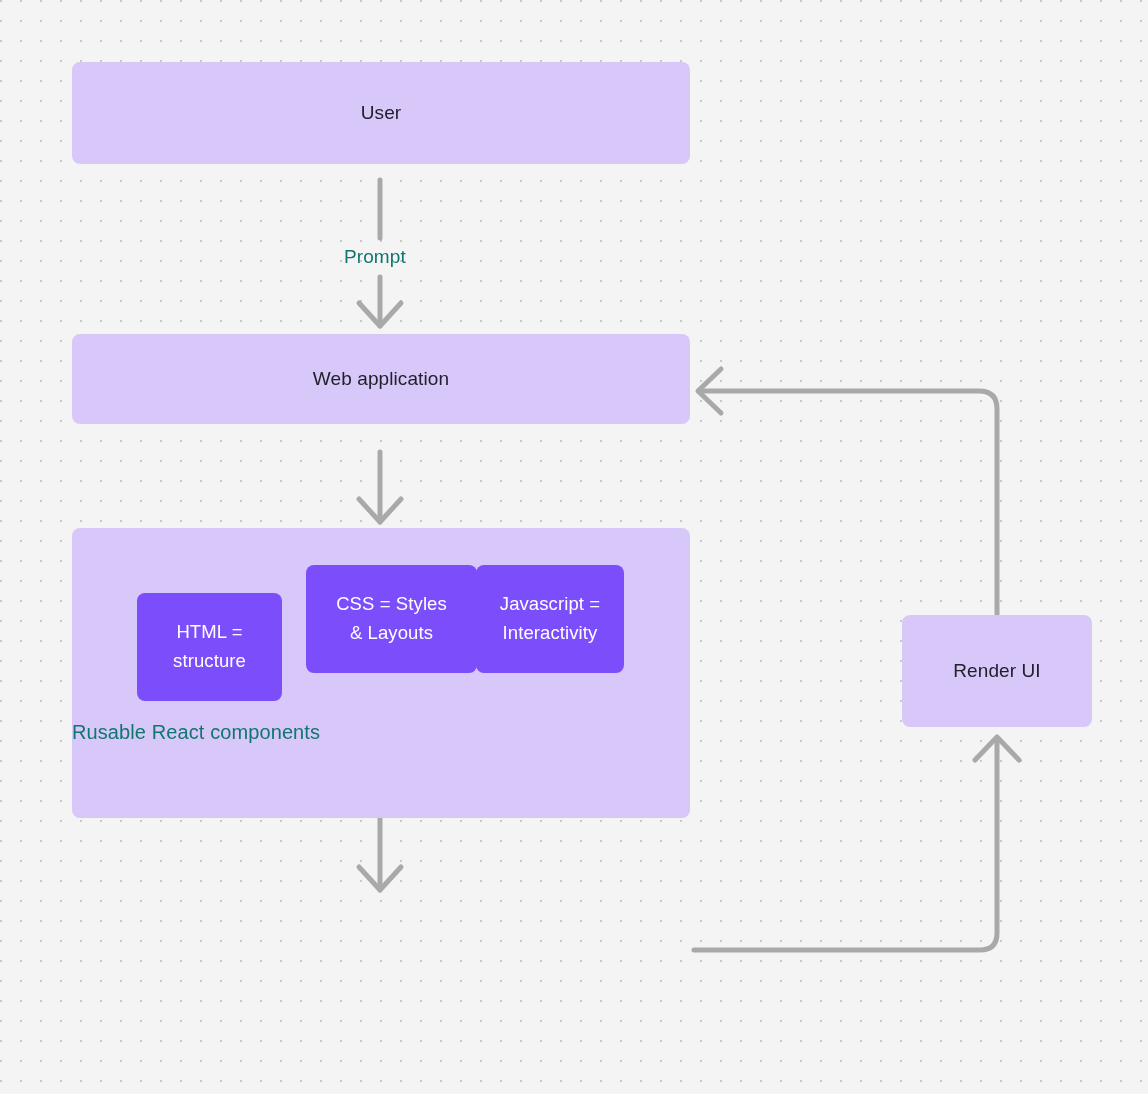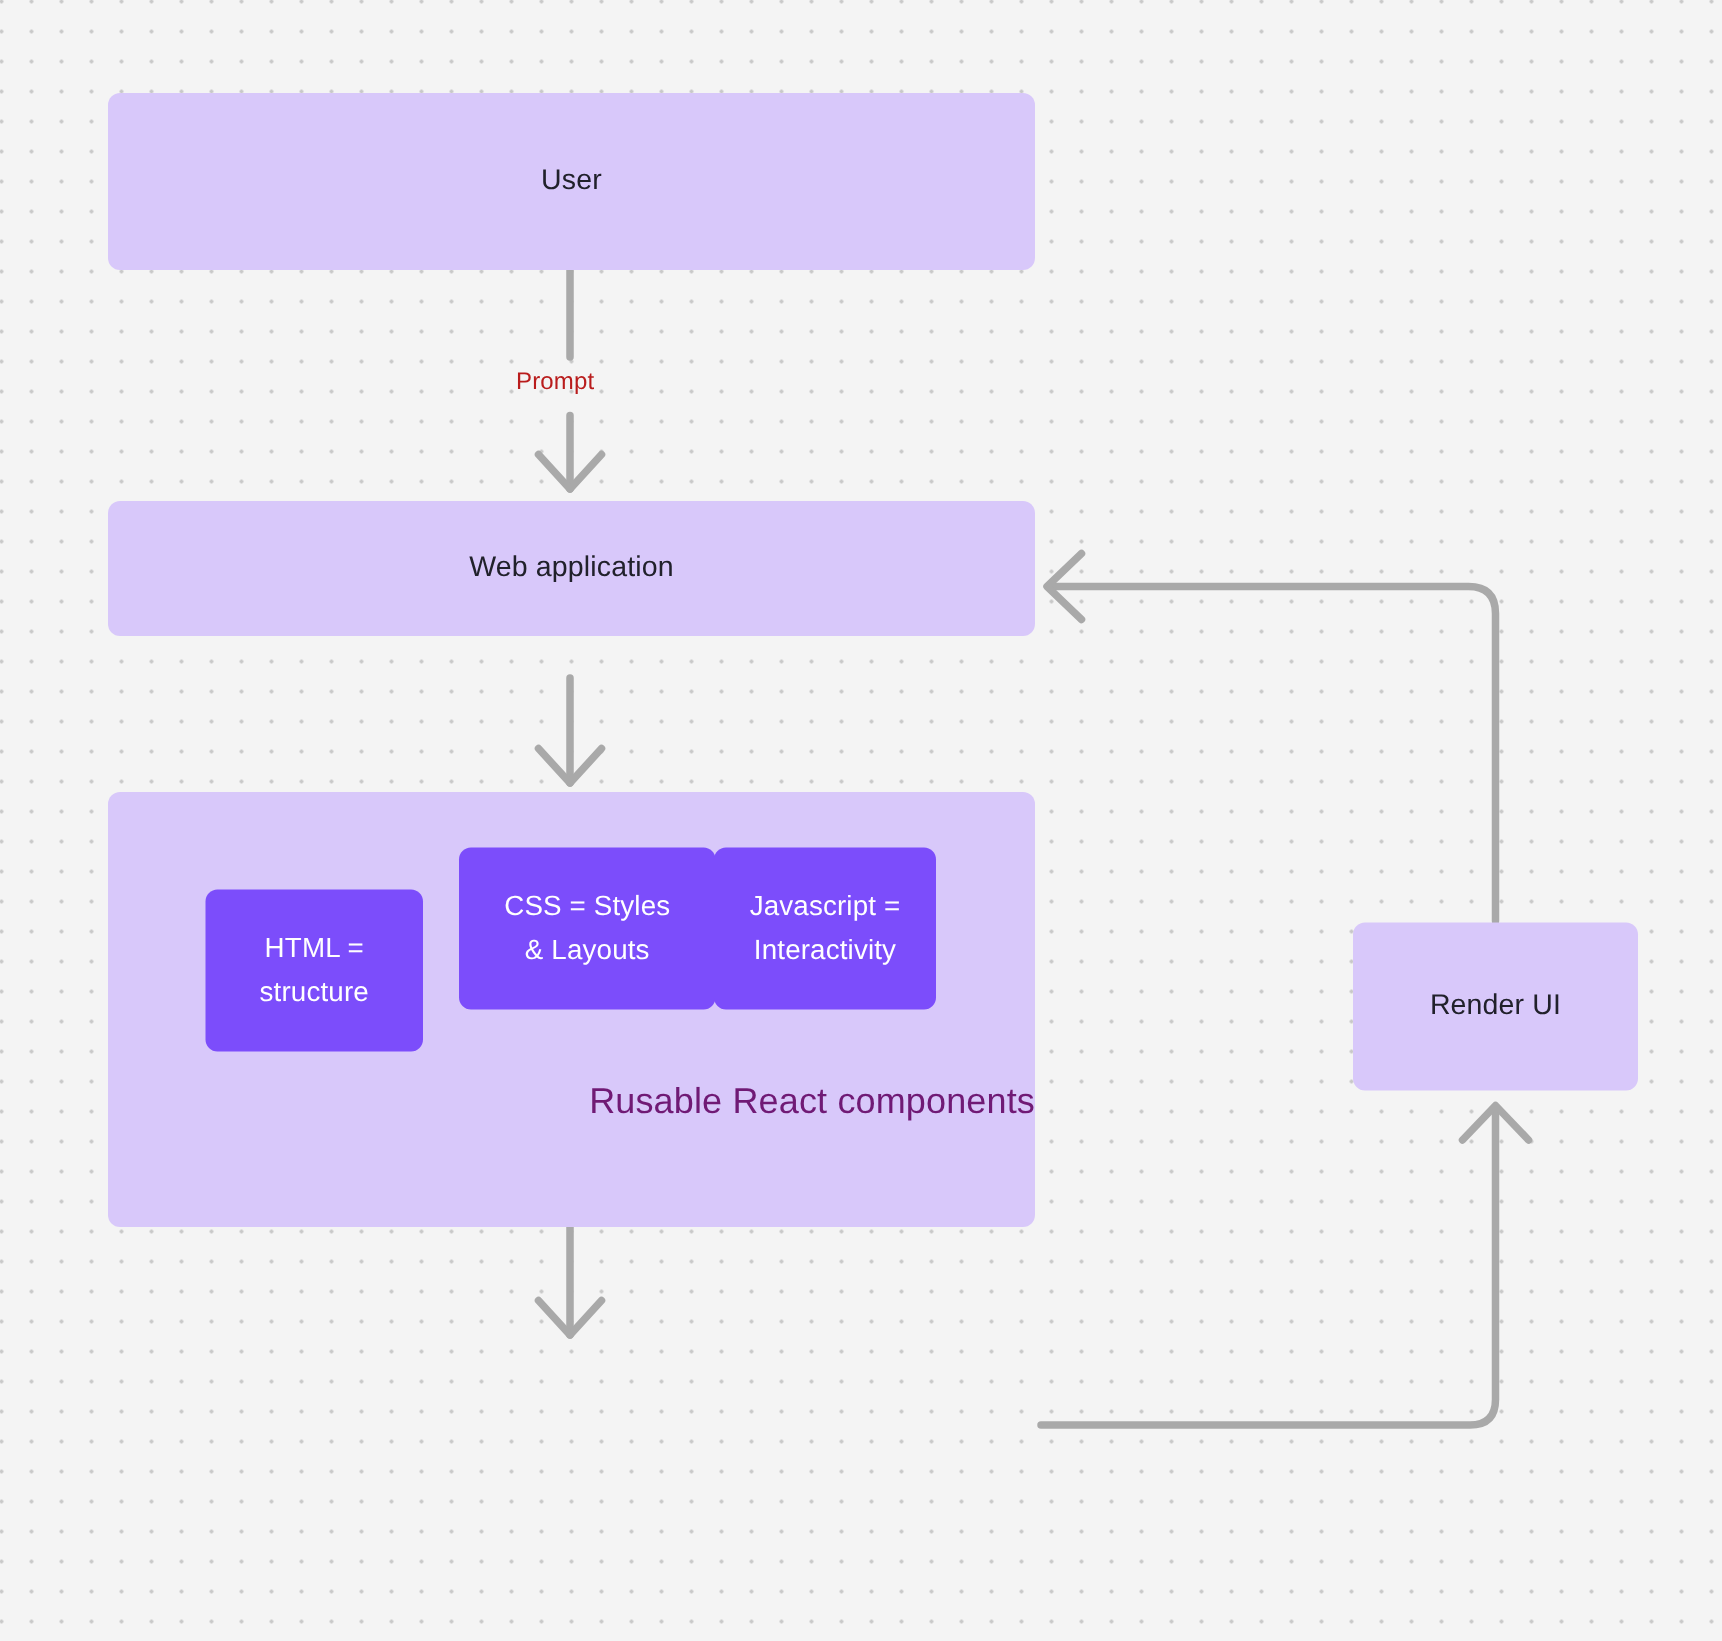--- a/index.html
+++ b/index.html
@@ -77,31 +77,31 @@
     position: absolute;
     left: 0;
     top: 0;
     width: 100%;
     height: 100%;
   }
 
   .group-caption {
     position: absolute;
     width: 100%;
-    text-align: right;
-    font-size: 24px;
-    color: #701a75;
+    text-align: left;
+    font-size: 20px;
+    color: #0f766e;
     letter-spacing: 0.1px;
   }
 
   .edge-label {
     position: absolute;
     z-index: 3;
-    font-size: 16px;
-    color: #b91c1c;
+    font-size: 19px;
+    color: #0f766e;
     background: transparent;
     letter-spacing: 0.1px;
     white-space: nowrap;
   }
 
   svg .conn {
     fill: none;
     stroke: #a9a9a9;
     stroke-width: 5;
     stroke-linecap: round;
@@ -135,21 +135,21 @@
       <path class="conn" d="M 694 950 L 980 950 Q 997 950 997 933 L 997 738"></path>
       <path class="conn" d="M 975 760 L 997 737 L 1019 760"></path>
     </g>
 
     <g>
       <path class="conn" d="M 997 614 L 997 409 Q 997 391 979 391 L 700 391"></path>
       <path class="conn" d="M 721 369 L 698 391 L 721 413"></path>
     </g>
   </svg>
 
-  <div class="node node-light" id="node-user" style="left:72px; top:62px; width:618px; height:118px;">
+  <div class="node node-light" id="node-user" style="left:72px; top:62px; width:618px; height:102px;">
     <span>User</span>
   </div>
 
   <div class="edge-label" id="label-prompt" style="left:344px; top:246px;">
     <span>Prompt</span>
   </div>
 
   <div class="node node-light" id="node-web-application" style="left:72px; top:334px; width:618px; height:90px;">
     <span>Web application</span>
   </div>

